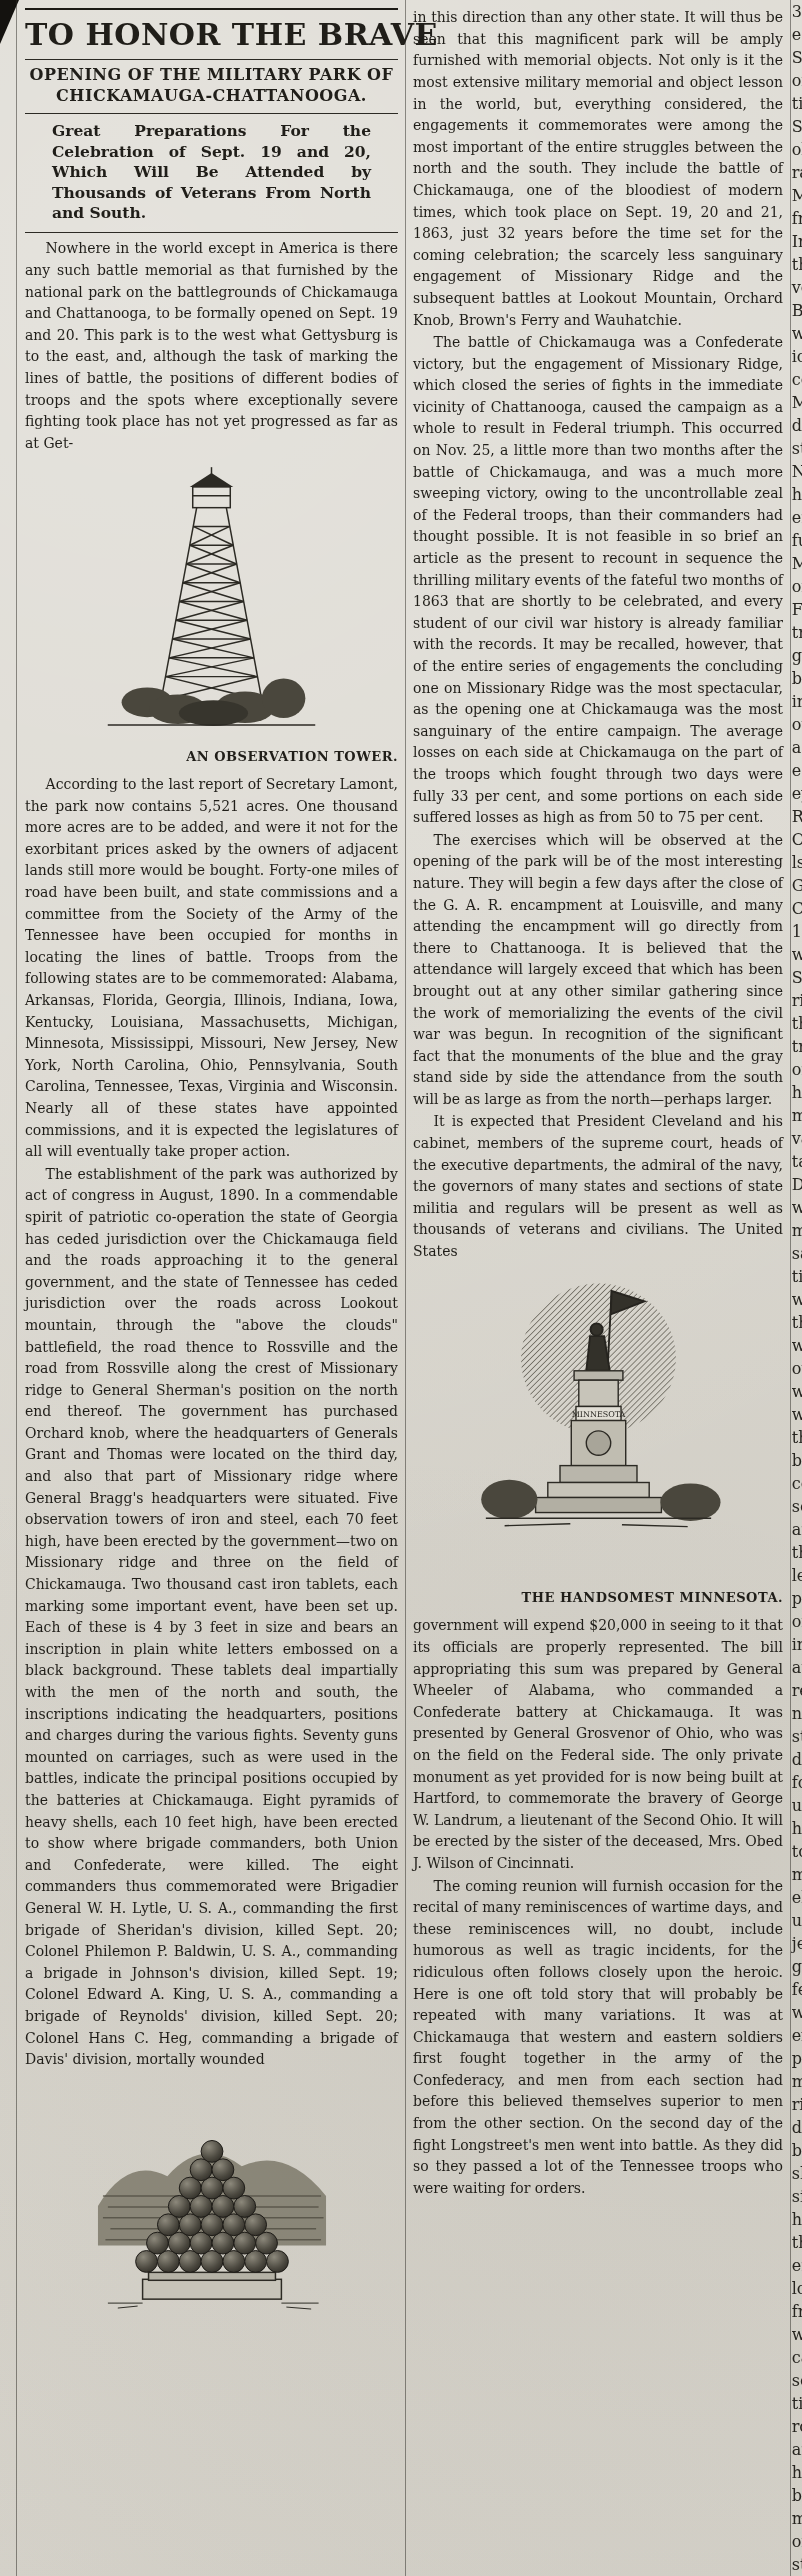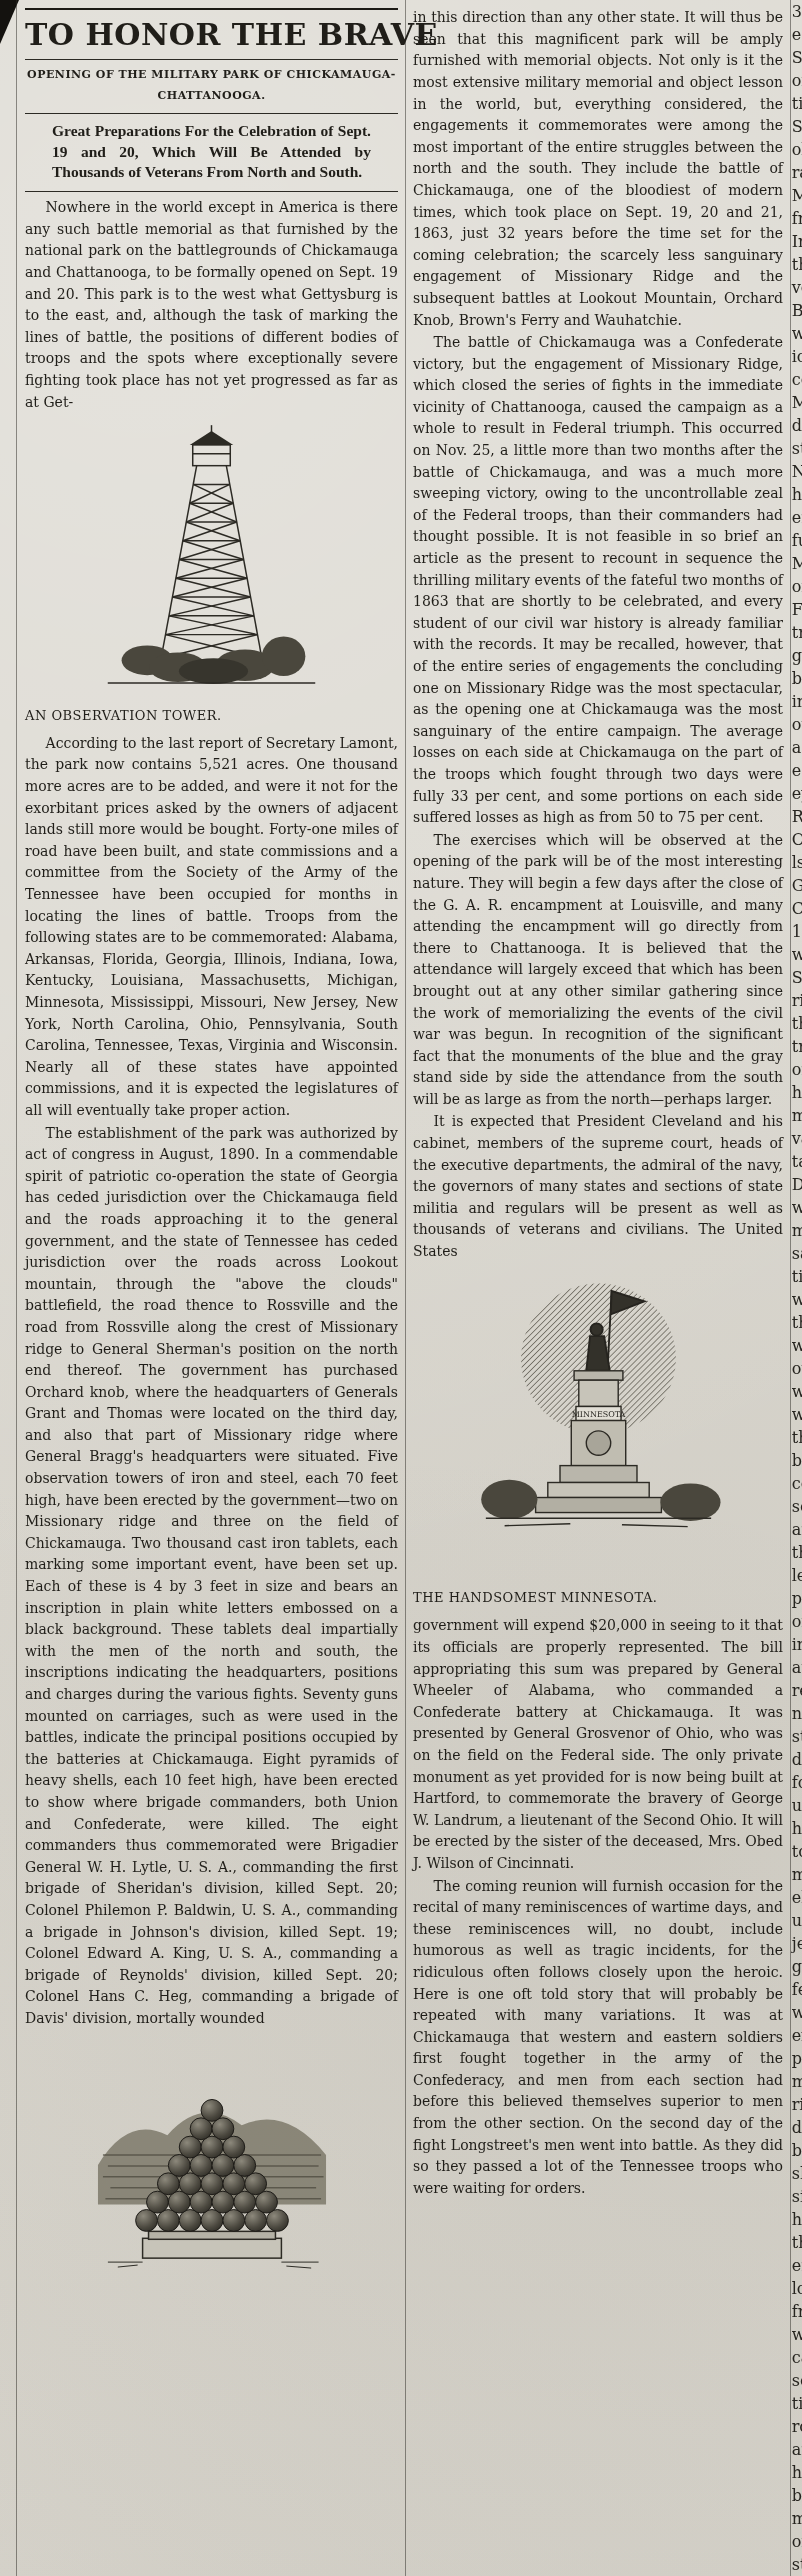--- a/index.html
+++ b/index.html
@@ -31,42 +31,42 @@
   .column-left  { left:25px;  width:373px; padding-top:8.2px; }
   .column-right { left:413px; width:370px; padding-top:7.2px; }
 
   .article-header { border-top:2.1px solid #1c1a15; padding-top:8.2px; }
   .headline {
     font-size:30px; font-weight:700; text-align:center;
     letter-spacing:0.5px; white-space:nowrap; line-height:1.15;
   }
   .hrule { height:1px; background:#2c2a24; margin:6.2px auto 5.2px; width:100%; }
   .subhead {
-    font-size:11px; font-weight:700; text-align:center;
+    font-size:16px; font-weight:700; text-align:center;
     line-height:20.6px; letter-spacing:0.5px;
   }
   .deck {
     font-size:15.5px; font-weight:700; text-align:justify;
     line-height:20.6px; padding:2.1px 27px;
-    hyphens:auto;font-family:Liberation Serif, serif; -webkit-hyphens:auto;
+    hyphens:auto; -webkit-hyphens:auto;
   }
 
   p.body {
     font-size:14px; line-height:21.6px; text-align:justify;
     hyphens:auto; -webkit-hyphens:auto; overflow-wrap:break-word;
     margin-bottom:1px;
   }
   p.indent { text-indent:20.6px; }
   p.cont   { text-indent:0; }
 
   figure.fig { margin:11.3px auto 10.3px; text-align:center; }
   figure.fig svg { display:block; margin:0 auto; }
   .caption {
-    font-size:13px; font-weight:400; letter-spacing:0.5px;
-    text-align:left; margin-top:6.2px;
+    font-size:13px; font-weight:700; letter-spacing:0.5px;
+    text-align:right; margin-top:6.2px;
   }
 
   .edge-strip {
     position:absolute; top:0; right:0; width:11.3px; height:3386px;
     overflow:hidden;
   }
   .edge-text {
     font-size:16px; line-height:23px; white-space:pre-line;
     color:#26241f; padding-left:1px;
   }

